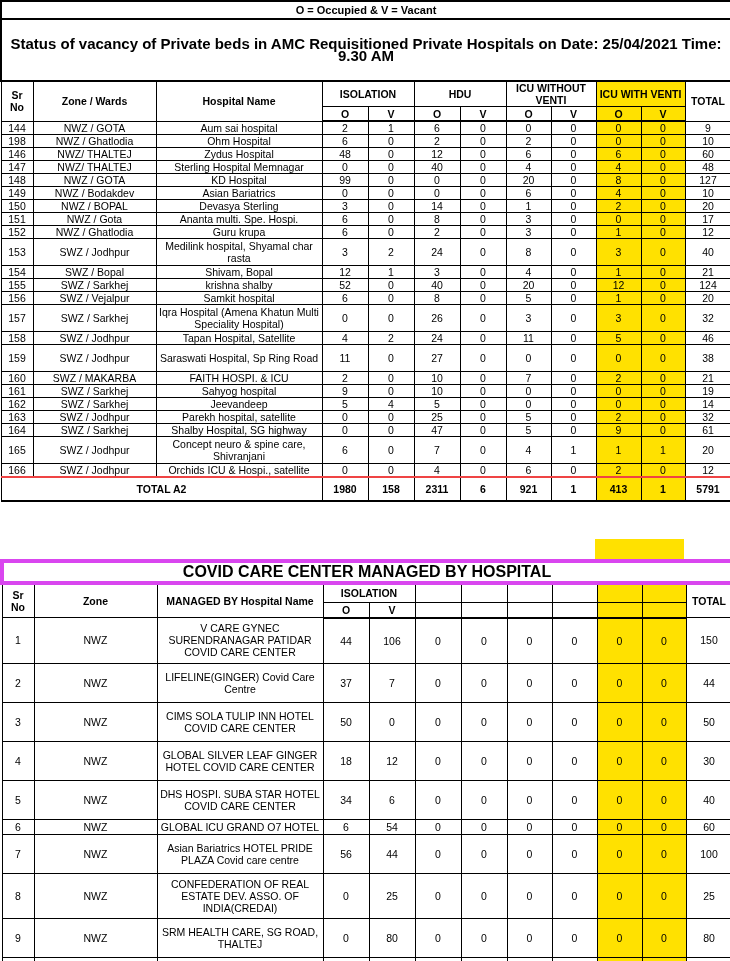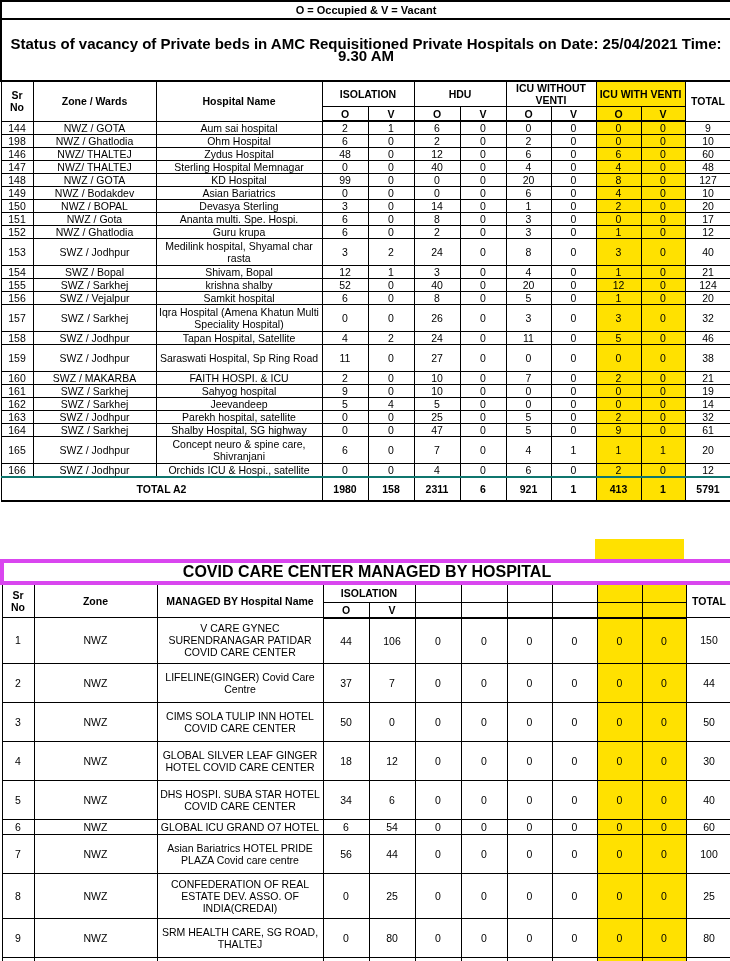--- a/index.html
+++ b/index.html
@@ -7,21 +7,21 @@
          font-family:"Liberation Sans", "DejaVu Sans", sans-serif; color:#000; }
   table { border-collapse:collapse; table-layout:fixed; position:absolute; left:0; width:730px; }
   td, th { border:1px solid #000; text-align:center; vertical-align:middle; padding:0 2px;
            font-size:10.5px; line-height:12px; overflow:hidden; }
   th { font-weight:bold; }
   .y { background:#FFE100; }
   .legend td { font-weight:bold; font-size:11px; height:16px; border:2px solid #000;margin-left:24px; }
   .title td { font-weight:bold; font-size:15px; height:60px; border:2px solid #000; border-top:none; }
   .hdr th { font-size:10.5px; }
   .thick-b td, .thick-b th { border-bottom:2px solid #000; }
-  .total td { font-weight:bold; height:22px; border-top:2px solid #0f766e; border-bottom:2px solid #000; }
+  .total td { font-weight:bold; height:22px; border-top:2px solid #ef4444; border-bottom:2px solid #000; }
   #t1 { top:0; }
   #t2 { top:559px; }
   .gap { position:absolute; left:595px; top:539px; width:89px; height:20px; background:#FFE100; }
   .r1 td { height:12px; }
   .r2 td { height:26px; }
   .c2 td { height:44px;text-align:center; }
   .c1 td { height:14px; }
   .cc3 td { height:52px; }
   .cc2 td { height:38px; }
   .tt th { font-size:16px; height:18px; border:4px solid #d946ef; }

